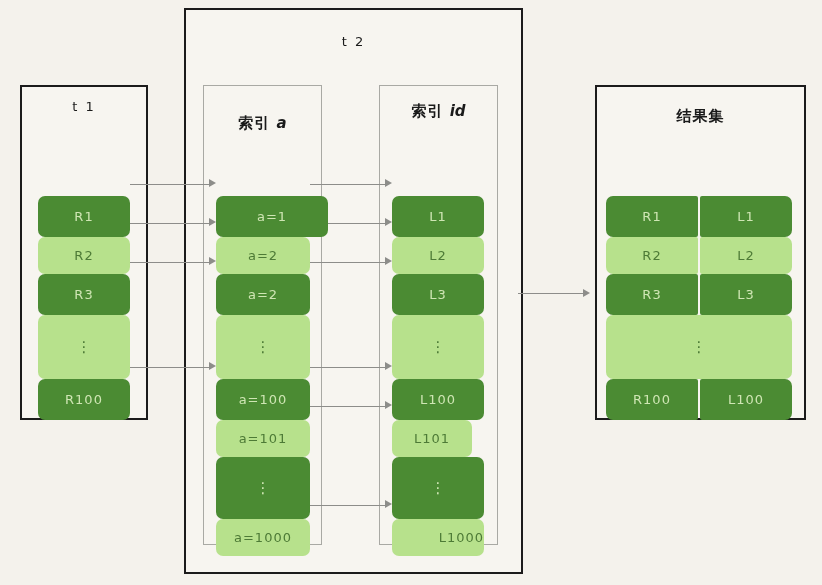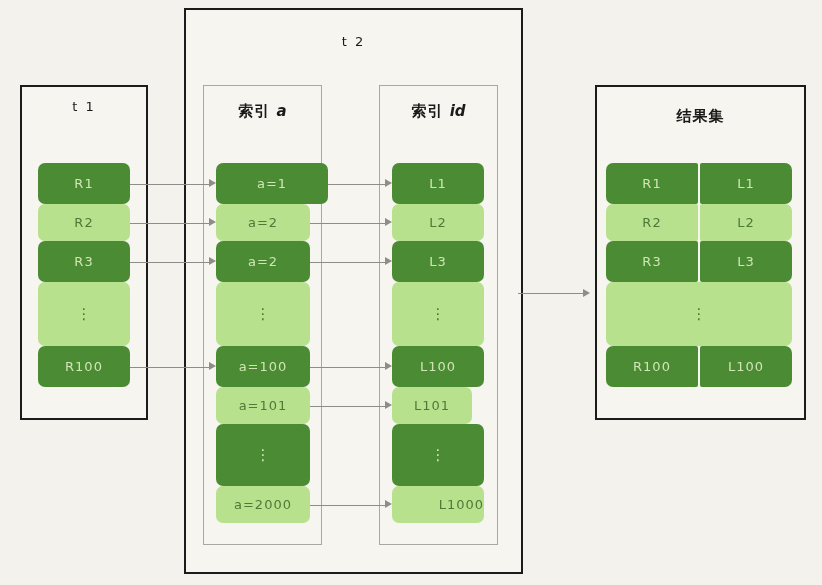--- a/index.html
+++ b/index.html
@@ -51,20 +51,21 @@
     position:absolute;
     box-sizing:border-box;
     border-radius:7px;
     display:flex;
     align-items:center;
     justify-content:center;
     color:#cfe9b8;
     font-size:13px;
     letter-spacing:1px;
     font-family:"DejaVu Sans","Liberation Sans",sans-serif;
+    margin-top:33px;
   }
   .cell.dark{background:#4b8b33;color:#cfe6b4;}
   .cell.light{background:#b7e18c;color:#4d7a36;}
   .cell .dots{
     font-size:15px;
     line-height:0.55;
     letter-spacing:0;
     display:block;
     text-align:center;
   }
@@ -98,21 +99,21 @@
 
   <div class="outer-box" style="left:20px;top:85px;width:128px;height:335px;">
     <div class="box-title" style="top:12px;">t 1</div>
   </div>
 
   <div class="outer-box" style="left:595px;top:85px;width:211px;height:335px;">
     <div class="box-title cjk" style="top:20px;">结果集</div>
   </div>
 
   <div class="inner-box" style="left:203px;top:85px;width:119px;height:460px;">
-    <div class="box-title cjk" style="top:16px;">
+    <div class="box-title cjk" style="top:28px;">
       <span>索引</span>
       <span class="latin">a</span>
     </div>
   </div>
 
   <div class="inner-box" style="left:379px;top:85px;width:119px;height:460px;">
     <div class="box-title cjk" style="top:16px;">
       <span>索引</span>
       <span class="latin">id</span>
     </div>
@@ -178,21 +179,21 @@
       <div class="cell dark" style="left: 216px; top: 346px; width: 94px; height: 41px;">
         <span>a=100</span>
       </div>
       <div class="cell light" style="left: 216px; top: 387px; width: 94px; height: 37px;">
         <span>a=101</span>
       </div>
       <div class="cell dark" style="left: 216px; top: 424px; width: 94px; height: 62px;">
         <span class="dots">⋮</span>
       </div>
       <div class="cell light" style="left: 216px; top: 486px; width: 94px; height: 37px;">
-        <span>a=2000</span>
+        <span>a=1000</span>
       </div>
       <div class="cell dark" style="left: 392px; top: 163px; width: 92px; height: 41px;">
         <span>L1</span>
       </div>
       <div class="cell light" style="left: 392px; top: 204px; width: 92px; height: 37px;">
         <span>L2</span>
       </div>
       <div class="cell dark" style="left: 392px; top: 241px; width: 92px; height: 41px;">
         <span>L3</span>
       </div>

